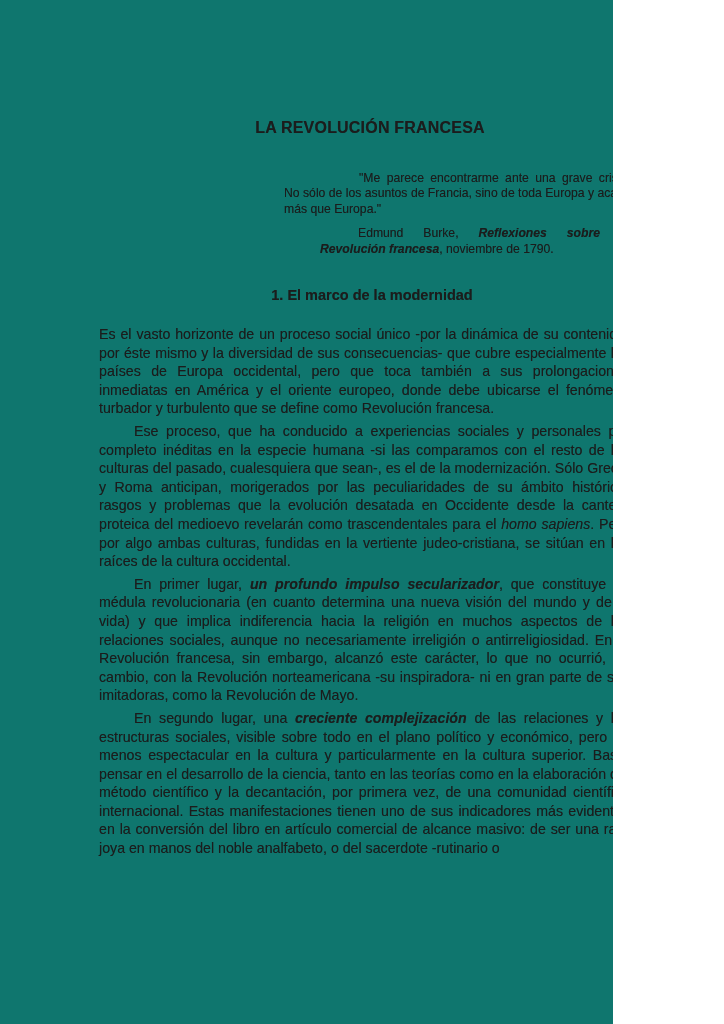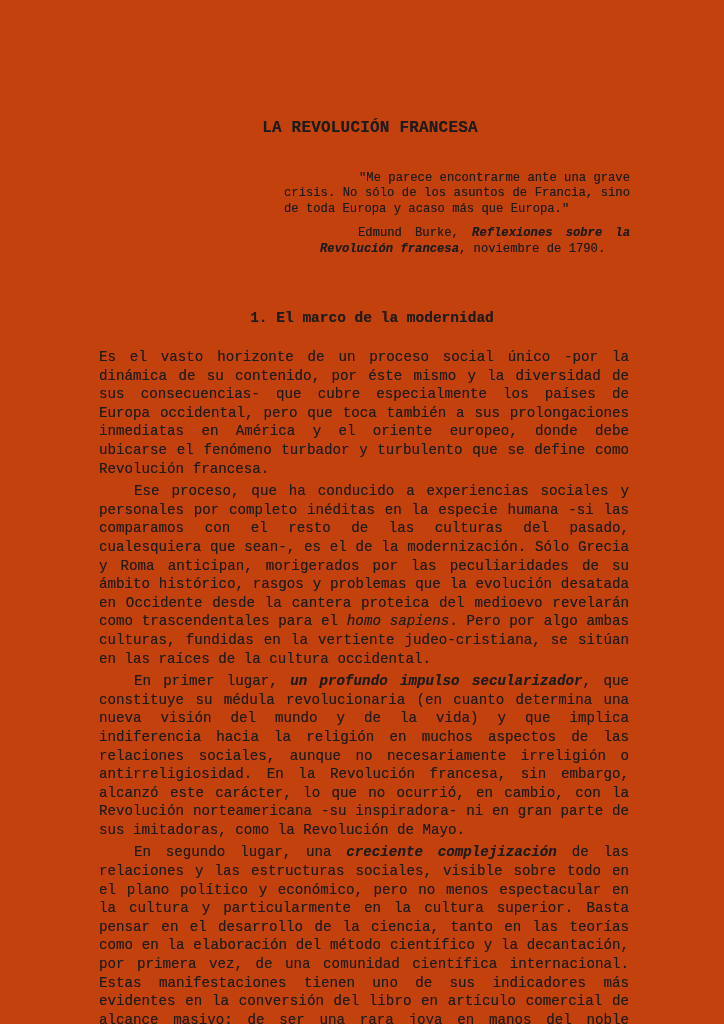--- a/index.html
+++ b/index.html
@@ -2,25 +2,25 @@
 <html><head>
 <meta charset="utf-8">
 <style>
   html, body {
     margin: 0;
     padding: 0;
     background: #fff;
   }
   .page {
     position: relative;
-    width: 724px;
+    width: 613px;
     height: 1024px;
-    background: #c2410c;
+    background: #0f766e;
     overflow: hidden;
-    font-family: Liberation Mono, monospace;
+    font-family: Liberation Sans, sans-serif;
     color: #1c1c1c;
     text-shadow: 0 0 0.4px rgba(20,20,20,0.45);
   }
   .doc {
     position: absolute;
     left: 95px;
     top: 0;
     width: 538px;
   }
   .doc-title {
@@ -49,21 +49,21 @@
   }
   .epigraph-attribution {
     margin: 9px 0 0 225px;
     width: 310px;
     font-size: 12.2px;
     line-height: 15.4px;
     text-align: justify;
     text-indent: 38px;
   }
   .section-heading {
-    margin-top: 52px;
+    margin-top: 29px;
     text-align: center;
     font-size: 14.5px;
     font-weight: 700;
     line-height: 19px;
     transform: translateX(8px);
   }
   .article-body {
     margin-top: 20px;
     font-size: 14.2px;
     line-height: 18.6px;

